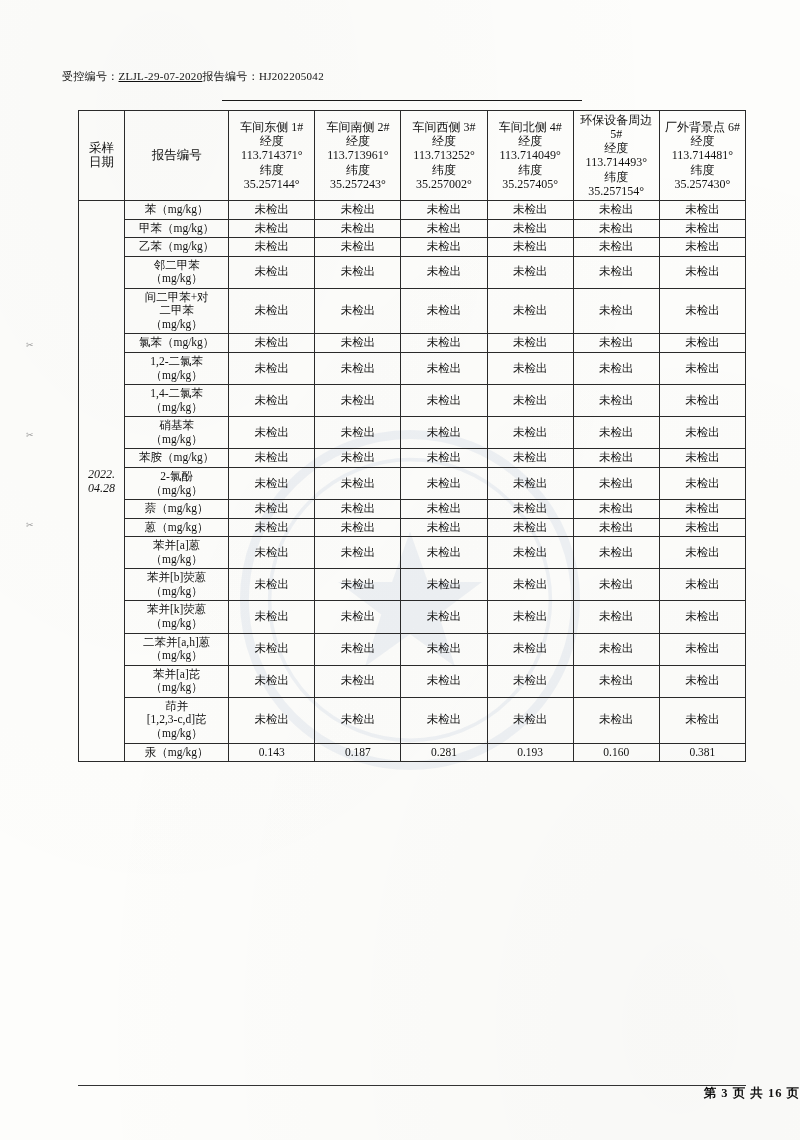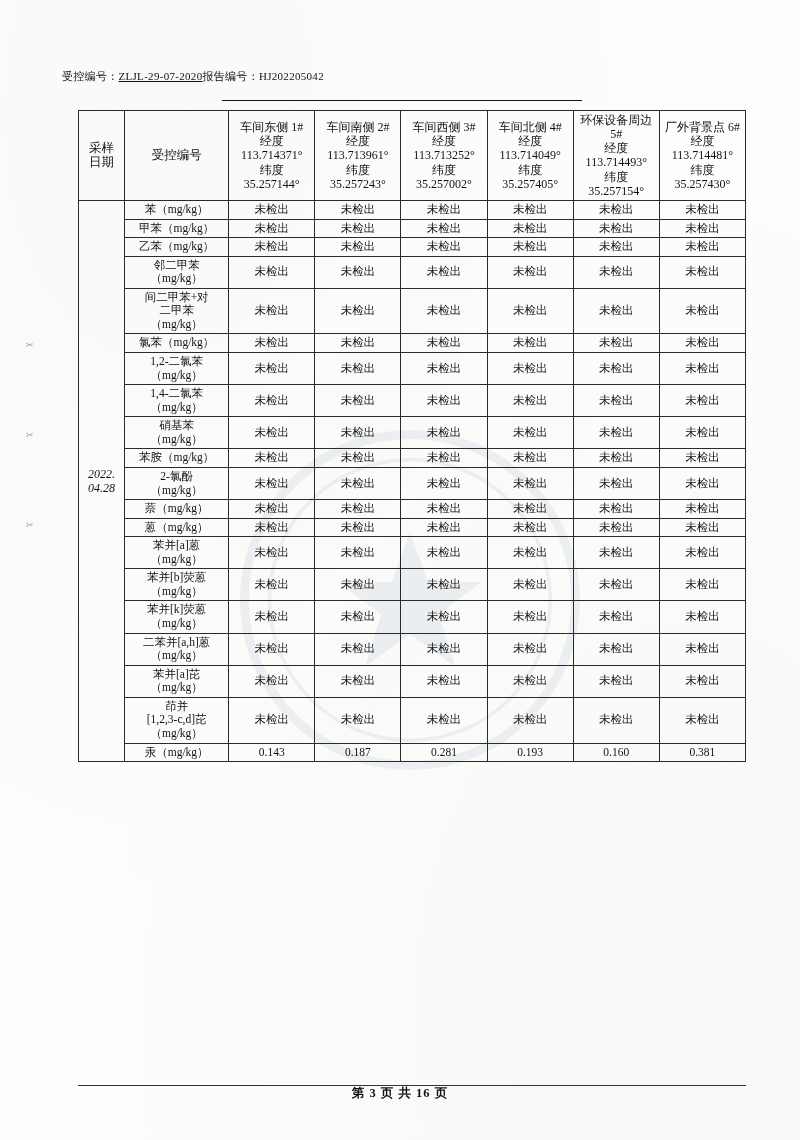--- a/index.html
+++ b/index.html
@@ -116,21 +116,21 @@
     margin-top: 35px;
   }
   td.val {
     font-size: 11.5px;
   }
   .footer {
     position: absolute;
     bottom: 38px;
     left: 0;
     width: 100%;
-    text-align: center;
+    text-align: right;
     font-size: 12.5px;
     font-weight: bold;
     letter-spacing: 1px;
   }
   .footer-rule {
     position: absolute;
     bottom: 54px;
     left: 78px;
     width: 668px;
     border-bottom: 1px solid #333;
@@ -180,21 +180,21 @@
       <col class="col-site">
         <col class="col-site">
         <col class="col-site">
       <col class="col-site">
         <col class="col-site">
         <col class="col-site">
     </colgroup>
     <thead>
       <tr>
         <th class="head-date" id="th-date">采样<br>日期</th>
-        <th class="head-item" id="th-item">受控编号</th>
+        <th class="head-item" id="th-item">报告编号</th>
         <th class="site-head" id="th-site-0">车间东侧 1#<br>经度<br>113.714371°<br>纬度<br>35.257144°</th>
         <th class="site-head" id="th-site-1">车间南侧 2#<br>经度<br>113.713961°<br>纬度<br>35.257243°</th>
         <th class="site-head" id="th-site-2">车间西侧 3#<br>经度<br>113.713252°<br>纬度<br>35.257002°</th>
         <th class="site-head" id="th-site-3">车间北侧 4#<br>经度<br>113.714049°<br>纬度<br>35.257405°</th>
         <th class="site-head" id="th-site-4">环保设备周边 5#<br>经度<br>113.714493°<br>纬度<br>35.257154°</th>
         <th class="site-head" id="th-site-5">厂外背景点 6#<br>经度<br>113.714481°<br>纬度<br>35.257430°</th>
       </tr>
     </thead>
     <tbody id="tbody">
         <tr>

